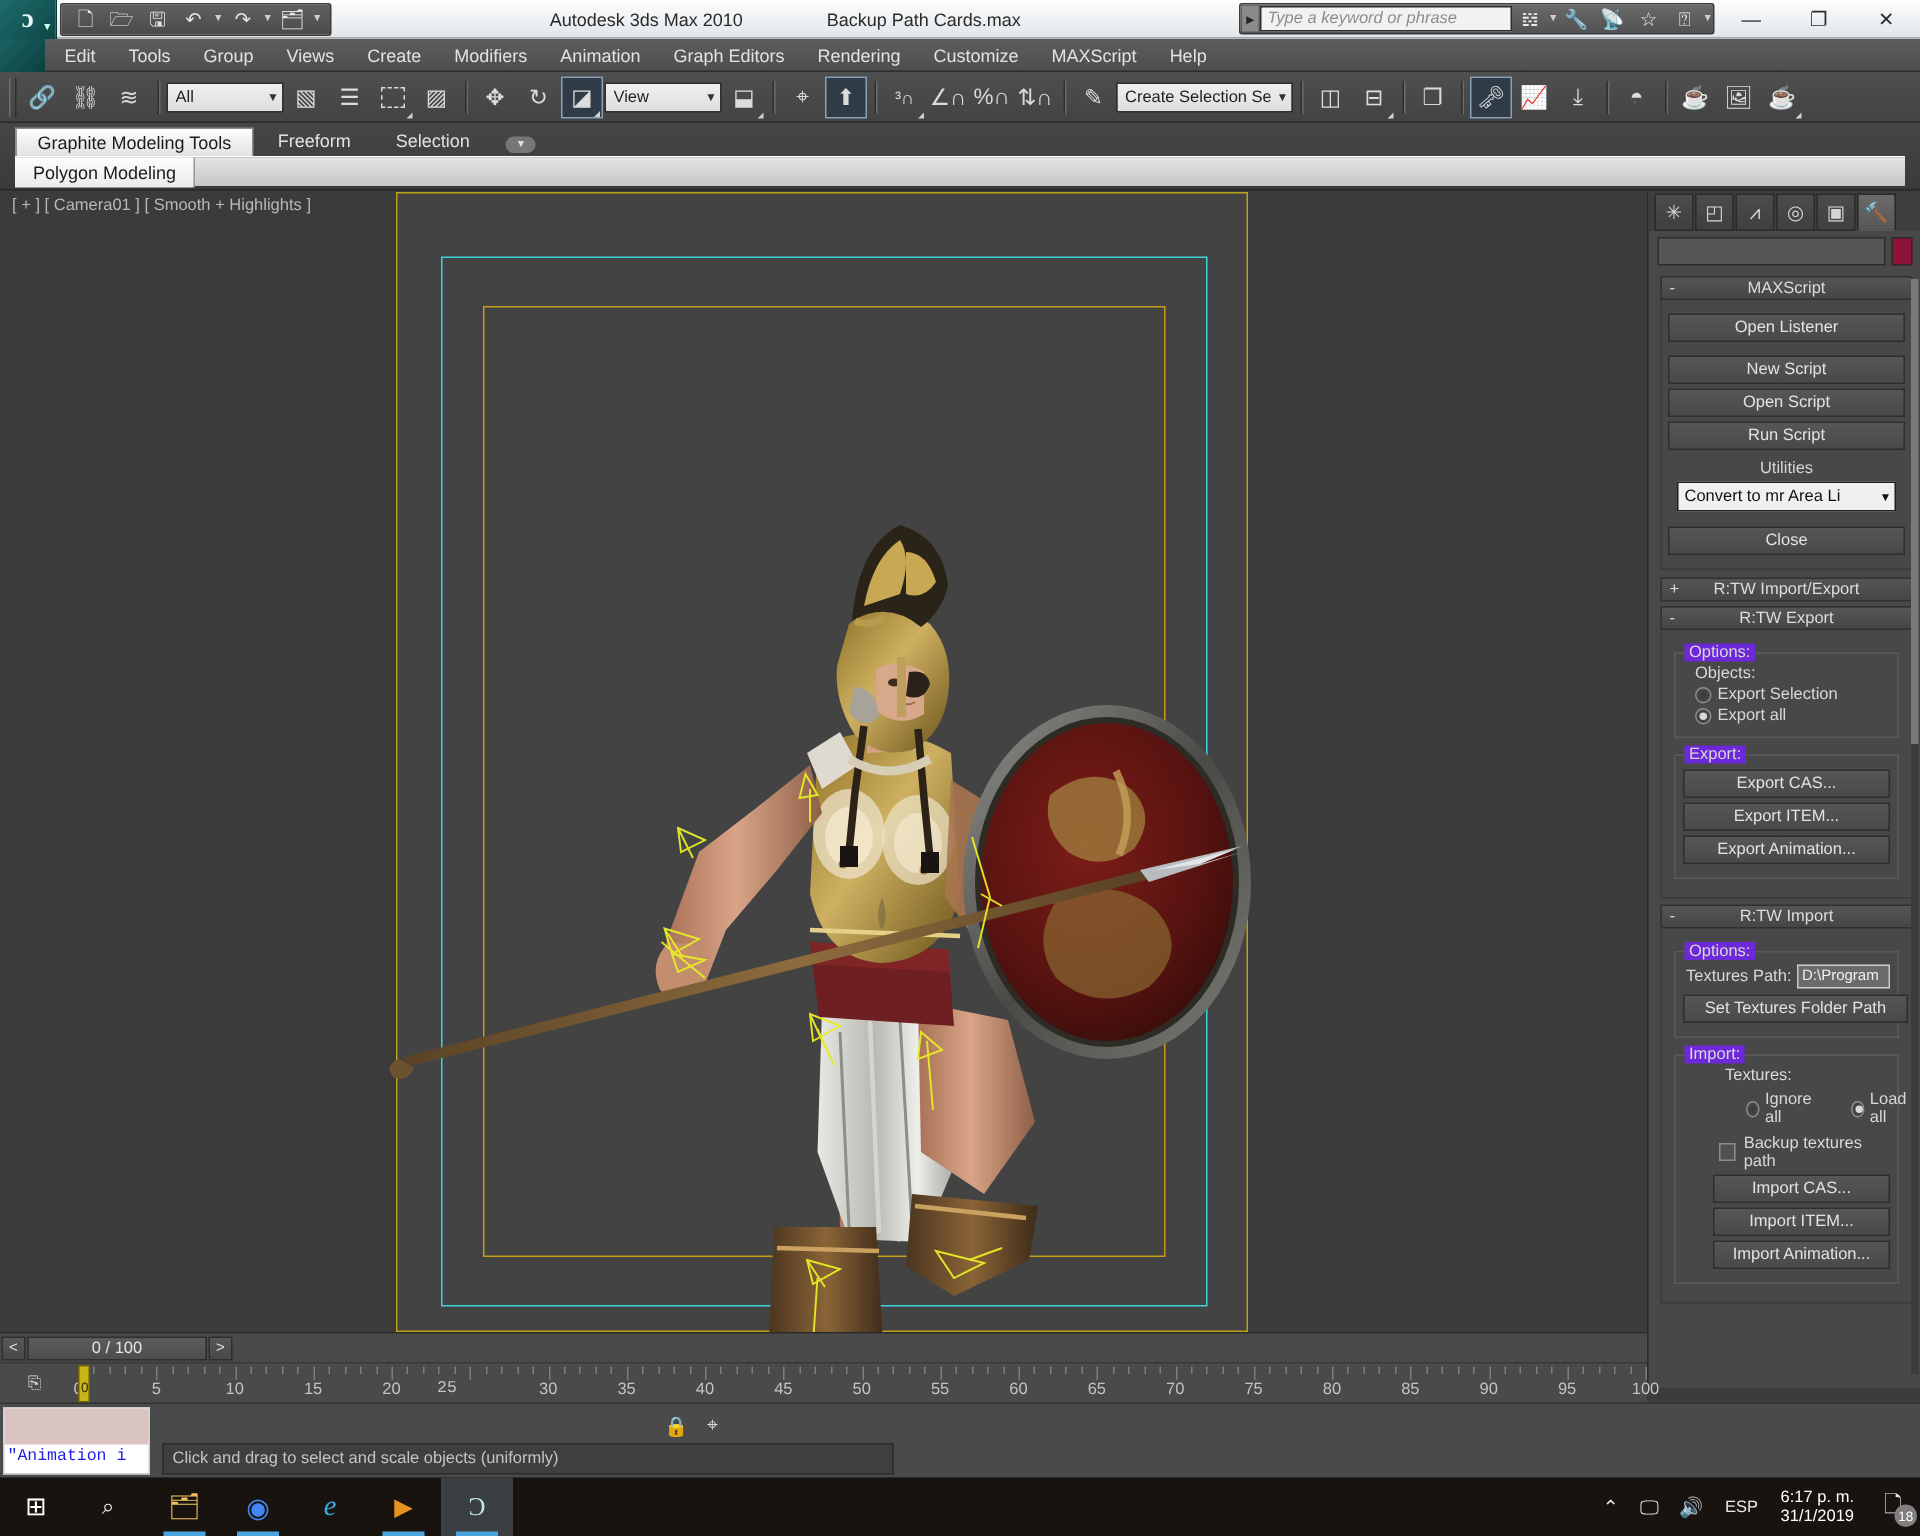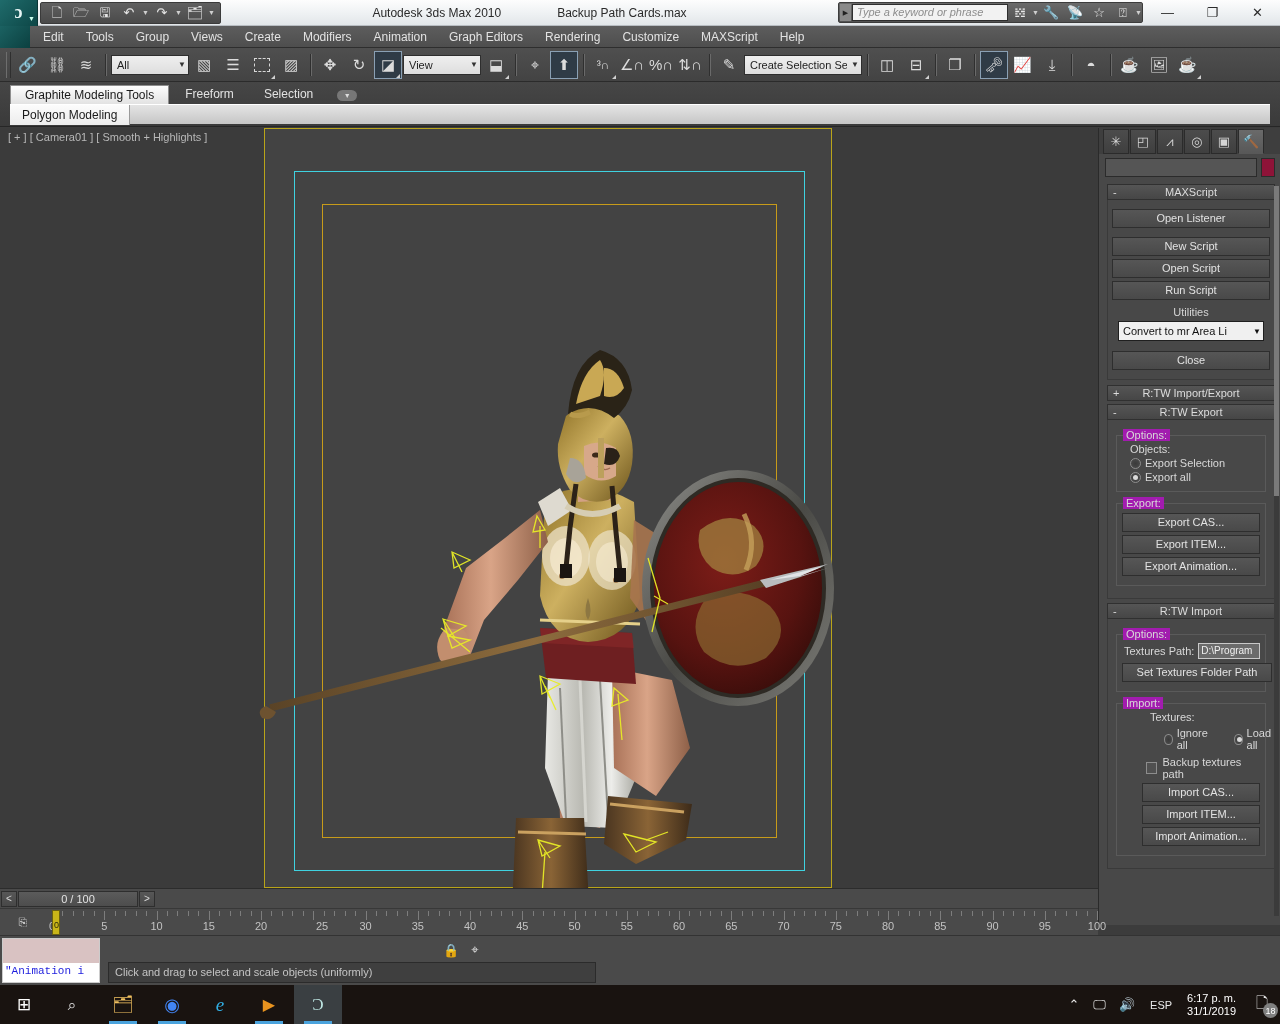--- a/index.html
+++ b/index.html
@@ -40,21 +40,21 @@
     flex:1; display:flex; justify-content:center; gap:56px;
     color:#2a2a2a; font-size:12px;
   }
   .searchwrap {
     display:flex; align-items:center; height:21px; margin-right:2px;
     background:linear-gradient(#6a6a6a,#525252); border:1px solid #3c3c3c; border-radius:2px;
   }
   .searchwrap .spin { width:11px; height:17px; background:#8a8a8a; color:#222; font-size:7px;
     display:flex;align-items:center;justify-content:center; margin:0 1px; }
   .searchbox {
-    width:156px; height:17px; background:#f2f2f2; border:1px solid #2e2e2e;
+    width:168px; height:17px; background:#f2f2f2; border:1px solid #2e2e2e;
     color:#8d8d8d; font-size:11px; font-style:italic; padding:0 4px; line-height:15px;
   }
   .ticon { width:24px; height:19px; display:flex;align-items:center;justify-content:center;
     color:#e8e8e8; font-size:13px; }
   .wbtns { display:flex; align-items:center; height:26px; }
   .wbtn { width:45px; height:26px; display:flex;align-items:center;justify-content:center;
     color:#2b2b2b; font-size:13px; }
 
   
   .menubar {
@@ -164,21 +164,21 @@
   .centerlbl { text-align:center; font-size:11px; color:#d5d5d5; margin:6px 0 3px; }
   .cbox {
     margin:0 6px; height:20px; background:#f0f0f0; border:1px solid #1f1f1f;
     color:#111; font-size:11px; display:flex; align-items:center; justify-content:space-between;
     padding:0 2px 0 4px;
   }
   .group {
     border:1px solid #5a5a5a; margin:6px 4px; padding:6px 5px 6px; position:relative;
   }
   .group > .gt {
-    position:absolute; left:6px; top:-7px; background:#a21caf; padding:0 3px;
+    position:absolute; left:6px; top:-7px; background:#6d28d9; padding:0 3px;
     font-size:11px; color:#d8d8d8;text-align:center;
   }
   .subl { font-size:11px; color:#d8d8d8; margin:1px 0 2px 8px; }
   .radiorow { display:flex; align-items:center; gap:4px; margin:2px 0 2px 8px; font-size:11px; }
   .radio { width:11px; height:11px; border-radius:50%;
     background:radial-gradient(#3a3a3a,#4e4e4e); border:1px solid #8d8d8d; position:relative; }
   .radio.sel::after { content:""; position:absolute; left:2px; top:2px; width:5px; height:5px;
     border-radius:50%; background:#d9d9d9; }
   .chkrow { display:flex; align-items:center; gap:5px; margin:3px 0 3px 4px; font-size:11px; }
   .chk { width:12px; height:12px; background:#505050; border:1px solid #8d8d8d; }
@@ -731,21 +731,21 @@
         <div class="tick" style="left: 1011.2px; height: 5px;"></div>
         <div class="tick" style="left: 1021.65px; height: 5px;"></div>
         <div class="tick" style="left: 1032.1px; height: 5px;"></div>
         <div class="tick" style="left: 1042.55px; height: 5px;"></div>
         <div class="tick" style="left: 1053px; height: 9px;"></div>
         <div class="tlabel" style="left: 8px;">0</div>
         <div class="tlabel" style="left: 60.25px;">5</div>
         <div class="tlabel" style="left: 112.5px;">10</div>
         <div class="tlabel" style="left: 164.75px;">15</div>
         <div class="tlabel" style="left: 217px;">20</div>
-        <div class="tlabel" style="left: 278px;">25</div>
+        <div class="tlabel" style="left: 254px; font-family: Liberation Mono, monospace;">25</div>
         <div class="tlabel" style="left: 321.5px;">30</div>
         <div class="tlabel" style="left: 373.75px;">35</div>
         <div class="tlabel" style="left: 426px;">40</div>
         <div class="tlabel" style="left: 478.25px;">45</div>
         <div class="tlabel" style="left: 530.5px;">50</div>
         <div class="tlabel" style="left: 582.75px;">55</div>
         <div class="tlabel" style="left: 635px;">60</div>
         <div class="tlabel" style="left: 687.25px;">65</div>
         <div class="tlabel" style="left: 739.5px;">70</div>
         <div class="tlabel" style="left: 791.75px;">75</div>

